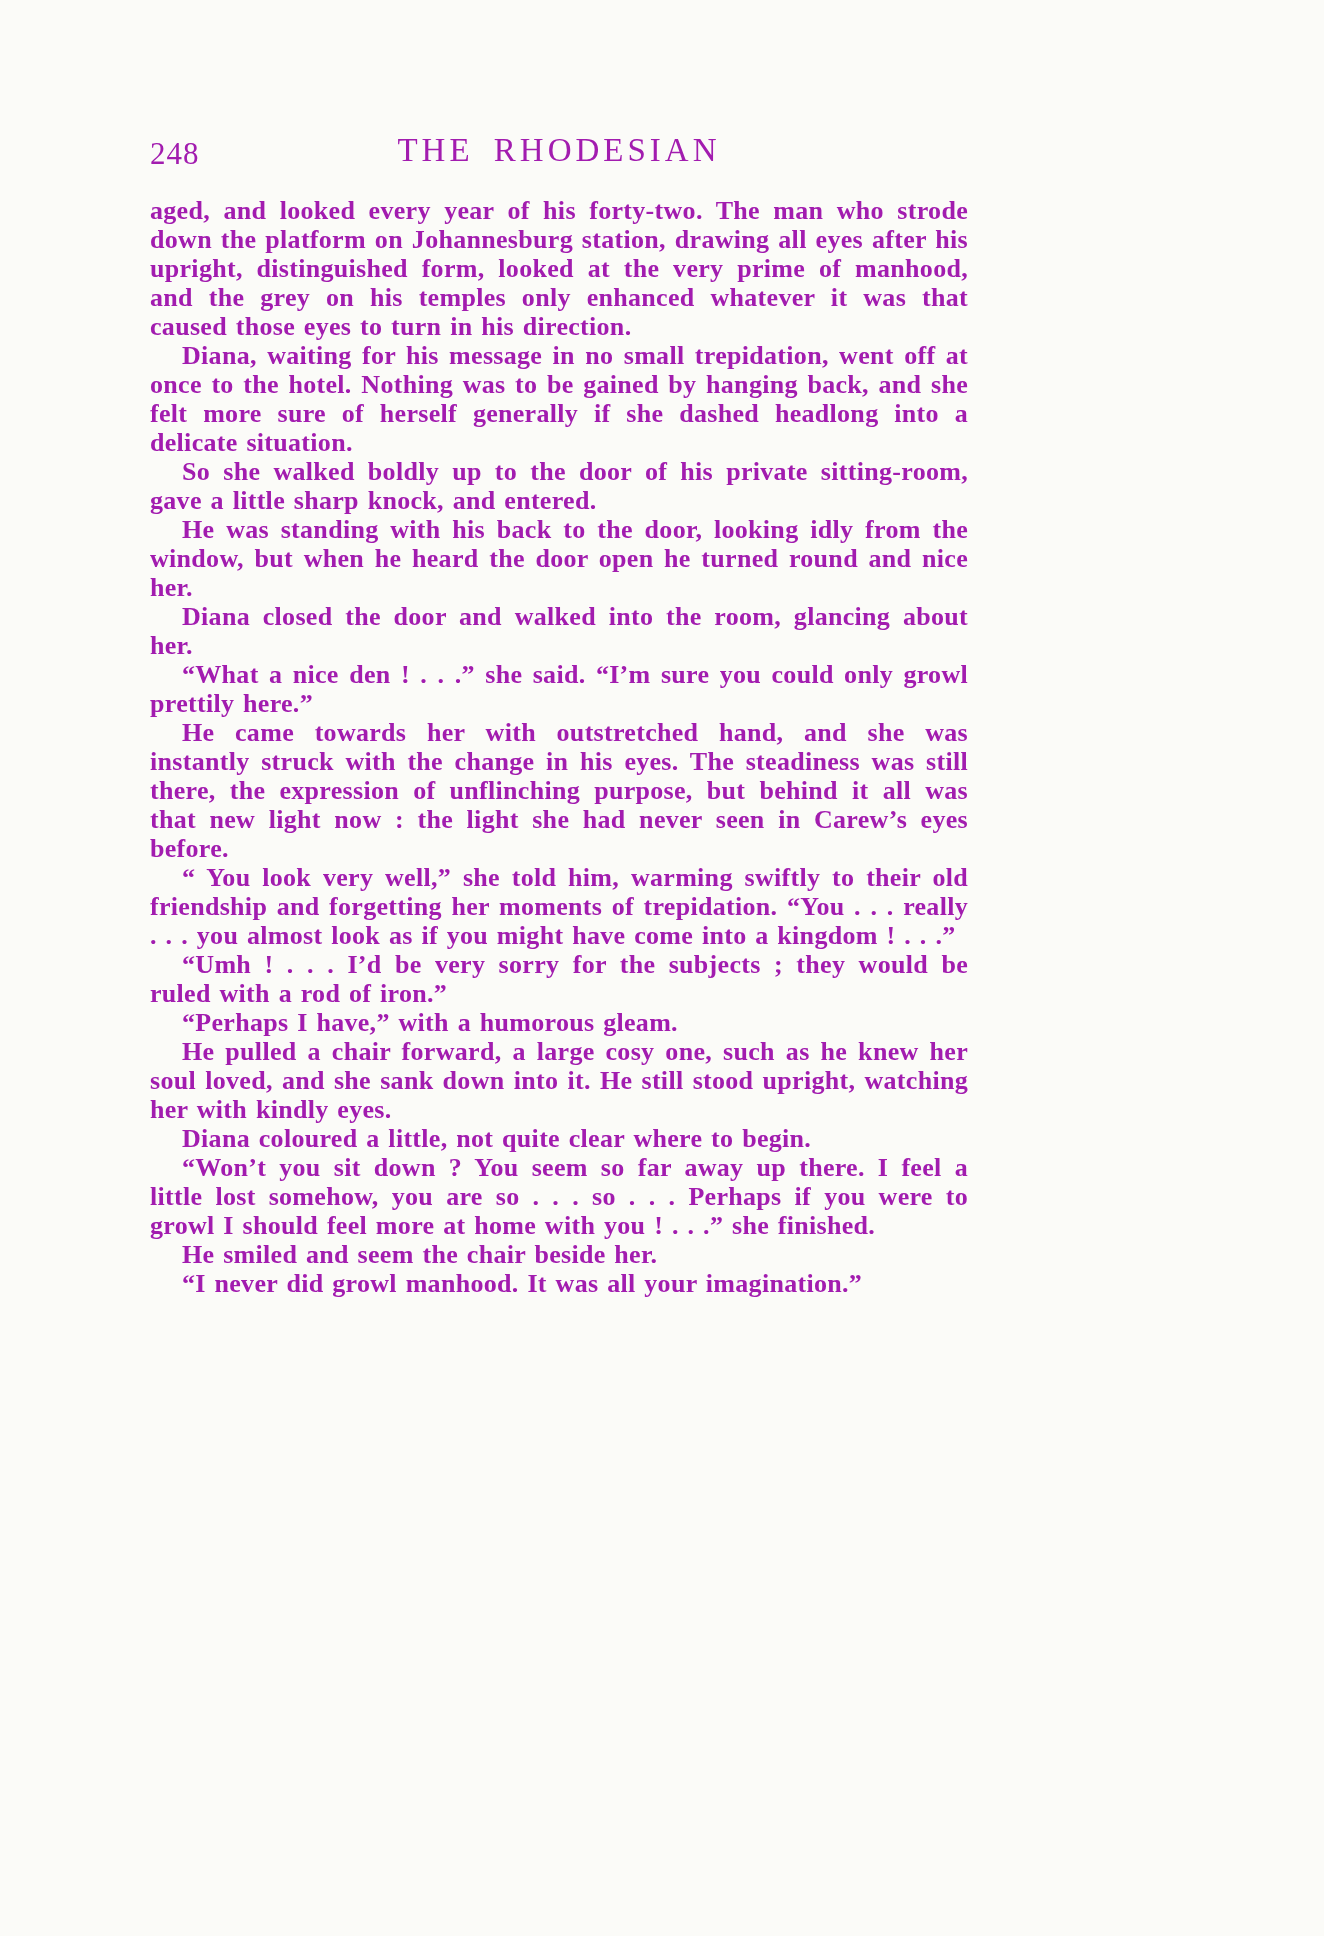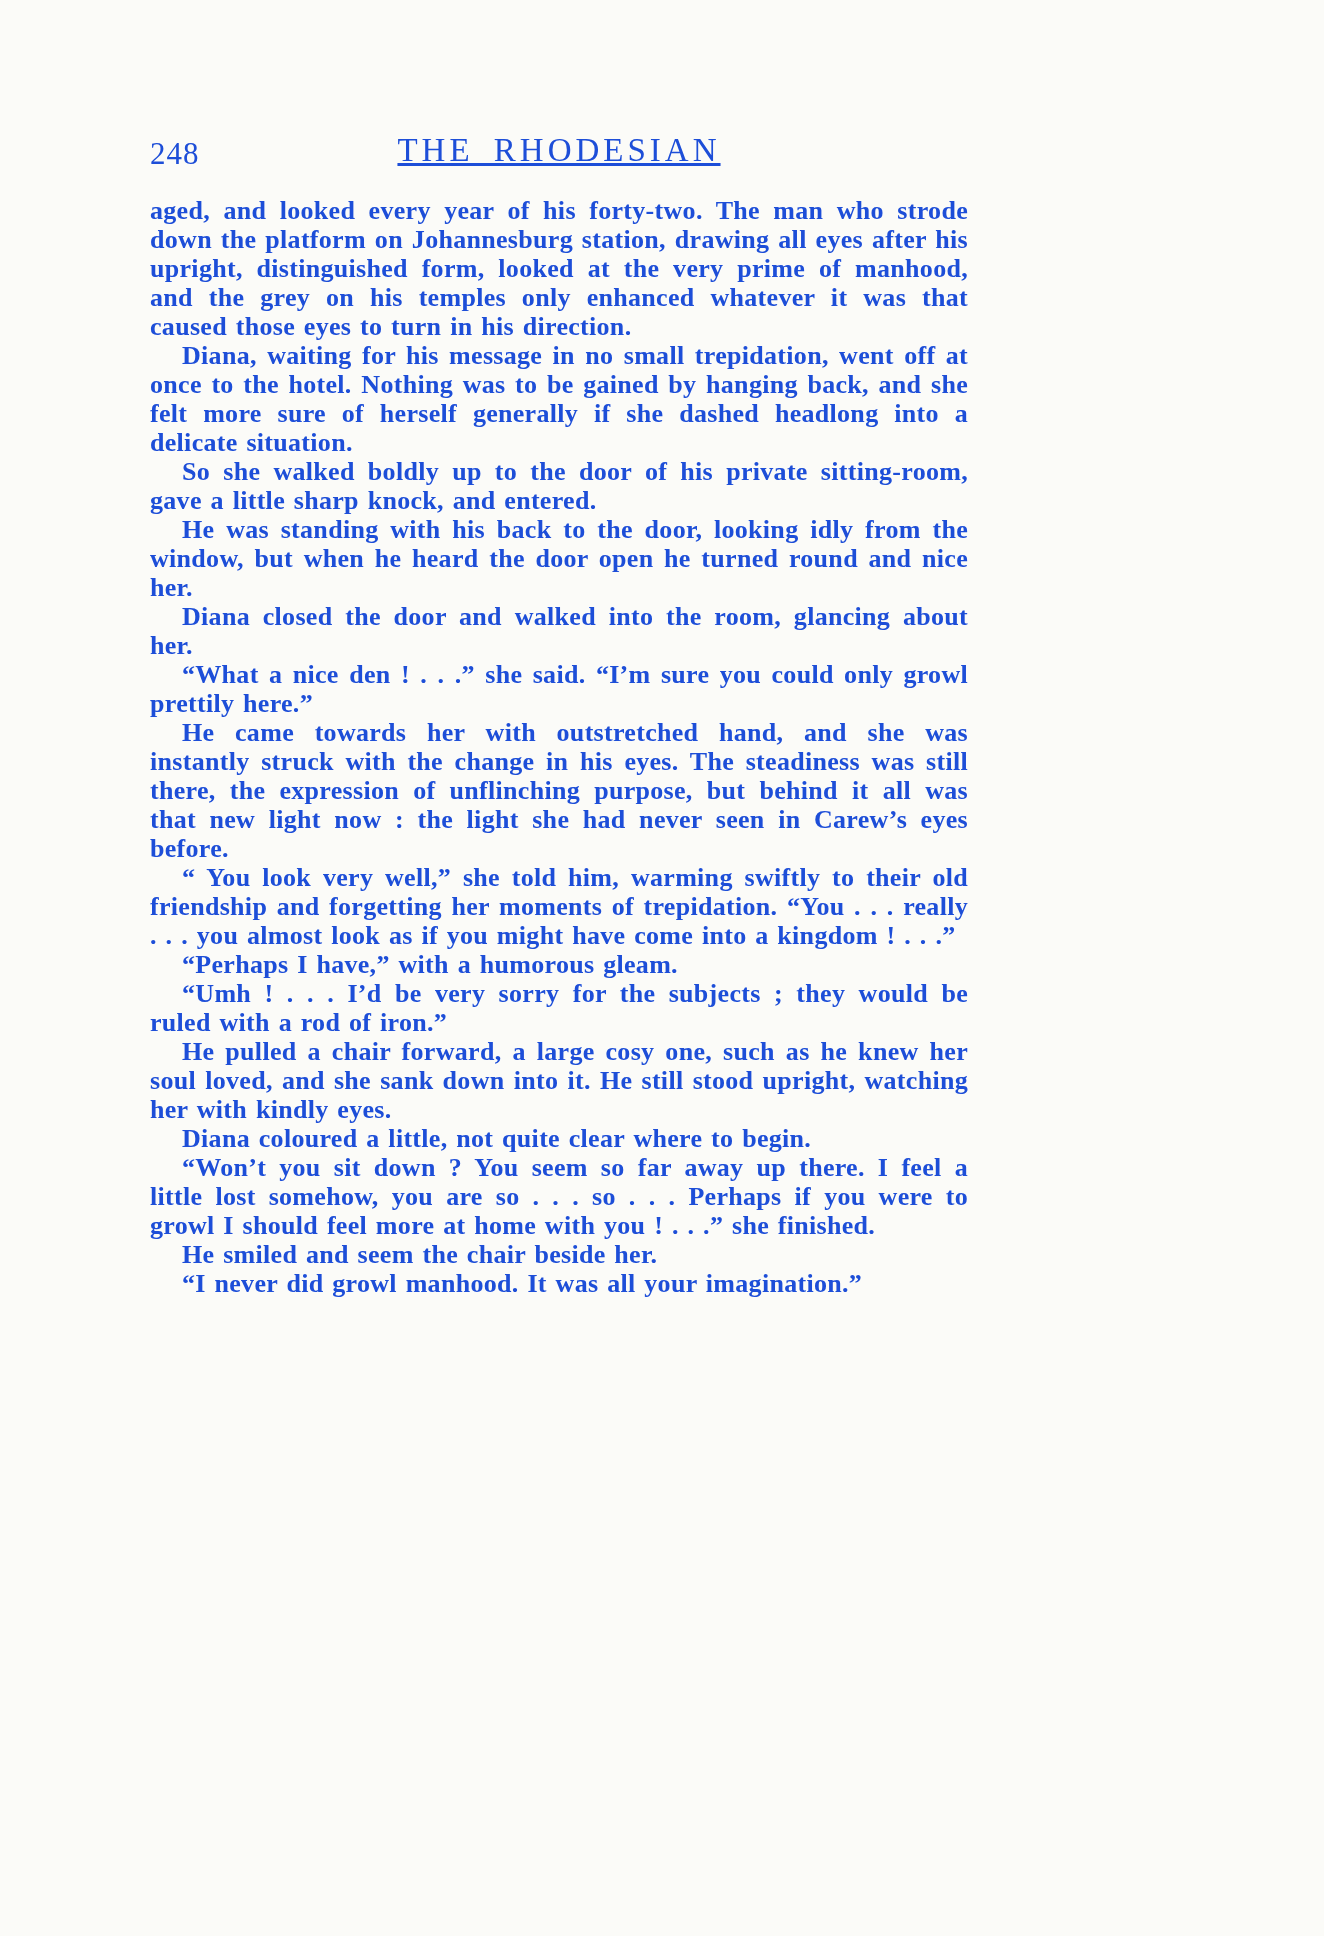--- a/index.html
+++ b/index.html
@@ -8,21 +8,21 @@
     background: #d9d9d9;
   }
   .page {
     position: relative;
     width: 1324px;
     height: 1936px;
     margin: 0 auto;
     background: #fbfbf8;
     overflow: hidden;
     font-family: "Liberation Serif", "DejaVu Serif", serif;
-    color: #1d4ed8;
+    color: #a21caf;
   }
   .content {
     position: absolute;
     left: 150px;
     top: 132px;
     width: 818px;
   }
   .header {
     position: relative;
     height: 46px;
@@ -33,21 +33,20 @@
     left: 0;
     top: 4px;
     font-size: 31px;
     letter-spacing: 1px;
   }
   .book-title {
     text-align: center;
     font-size: 33px;
     letter-spacing: 4px;
     word-spacing: 8px;
-    text-decoration: underline;
   }
   .text-block {
     width: 100%;
     font-weight: bold;
   }
   .para {
     margin: 0;
     font-size: 26px;
     line-height: 29px;
     text-align: justify;
@@ -69,22 +68,22 @@
     </div>
     <div class="text-block">
         <p class="para">aged, and looked every year of his forty-two.  The man who strode down the platform on Johannesburg station, drawing all eyes after his upright, distinguished form, looked at the very prime of manhood, and the grey on his temples only enhanced whatever it was that caused those eyes to turn in his direction.</p>
         <p class="para indent">Diana, waiting for his message in no small trepidation, went off at once to the hotel.  Nothing was to be gained by hanging back, and she felt more sure of herself generally if she dashed headlong into a delicate situation.</p>
         <p class="para indent">So she walked boldly up to the door of his private sitting-room, gave a little sharp knock, and entered.</p>
         <p class="para indent">He was standing with his back to the door, looking idly from the window, but when he heard the door open he turned round and nice her.</p>
         <p class="para indent">Diana closed the door and walked into the room, glancing about her.</p>
         <p class="para indent">“What a nice den ! . . .” she said.  “I’m sure you could only growl prettily here.”</p>
         <p class="para indent">He came towards her with outstretched hand, and she was instantly struck with the change in his eyes.  The steadiness was still there, the expression of unflinching purpose, but behind it all was that new light now :  the light she had never seen in Carew’s eyes  before.</p>
         <p class="para indent">“ You look very well,” she told him, warming swiftly to their old friendship and forgetting her moments of trepidation.  “You . . . really . . . you almost look as if you might have come into a kingdom ! . . .”</p>
+        <p class="para indent">“Umh ! . . . I’d be very sorry for the subjects ; they would be ruled with a rod of iron.”</p>
         <p class="para indent">“Perhaps I have,” with a humorous gleam.</p>
-        <p class="para indent">“Umh ! . . . I’d be very sorry for the subjects ; they would be ruled with a rod of iron.”</p>
         <p class="para indent">He pulled a chair forward, a large cosy one, such as he knew her soul loved, and she sank down into it.  He still stood upright, watching her with kindly eyes.</p>
         <p class="para indent">Diana coloured a little, not quite clear where to begin.</p>
         <p class="para indent">“Won’t you sit down ?  You seem so far away up there. I feel a little lost somehow, you are so . . . so . . . Perhaps if you were to growl I should feel more at home with you ! . . .” she finished.</p>
         <p class="para indent">He smiled and seem the chair beside her.</p>
         <p class="para indent">“I never did growl manhood.  It was all your imagination.”</p>
       </div>
   </div>
 </div>
 
 </body></html>

